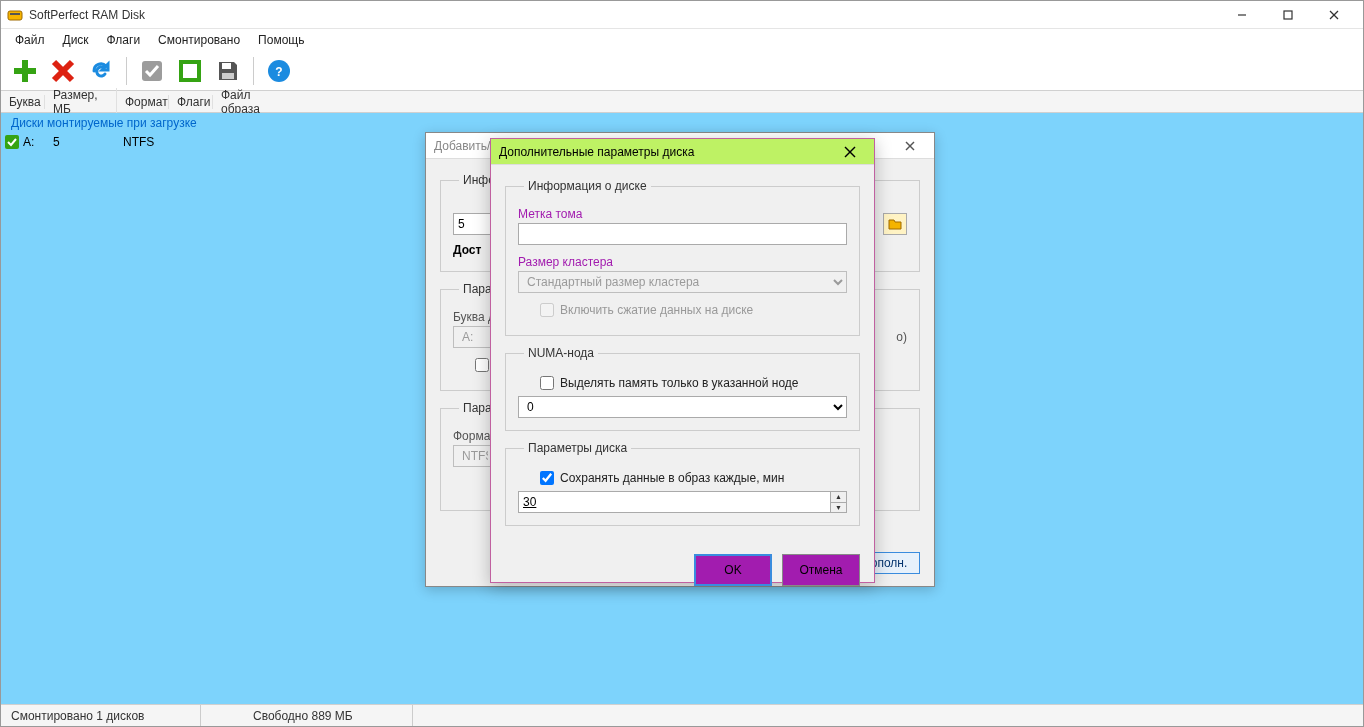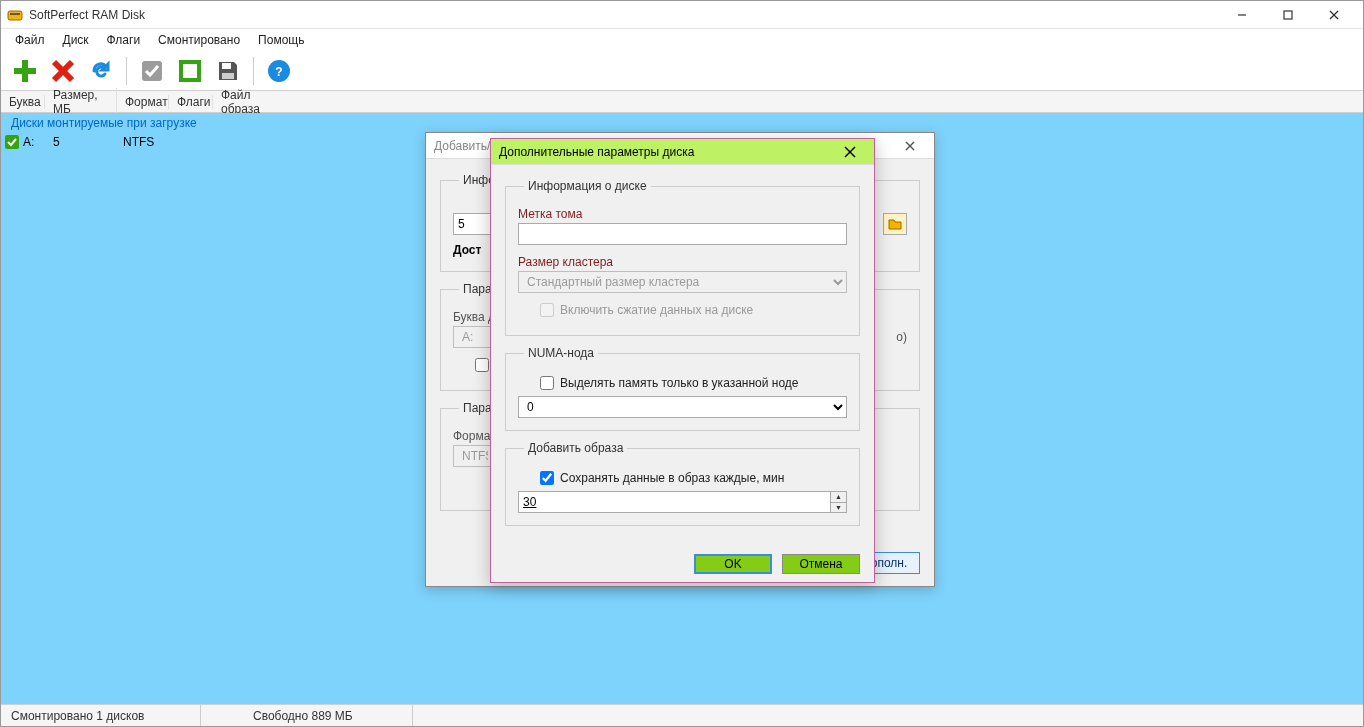--- a/index.html
+++ b/index.html
@@ -35,32 +35,32 @@
 .dlg-titlebar { height:26px; display:flex; align-items:center; padding:0 8px; background:#fff; border-bottom:1px solid #ddd; color:#777;}
 .dlg-titlebar.inactive { color:#888; }
 .dlg-close { margin-left:auto; width:32px; height:20px; display:flex; align-items:center; justify-content:center; color:#555;}
 .dlg-body { padding:8px 14px; }
 
 fieldset.fs { border:1px solid #ccc; margin:6px 0 10px; padding:10px 12px 12px; position:relative; }
 fieldset.fs legend { padding:0 4px; color:#333; font-size:12px; margin-left:6px; }
 .section-title { font-weight:600; margin:6px 0 2px; }
 
 .field-label { color:#555; margin:4px 0 2px; font-size:12px; }
-.disabled-label { color:#7f1d1d; }
+.disabled-label { color:#a21caf; }
 input.text, select.sel, input.num { width:100%; height:22px; border:1px solid #aaa; background:#fff; padding:0 4px; font-size:12px; }
 select.sel:disabled, input.text:disabled { background:#f0f0f0; color:#777; }
 .checkbox-row { display:flex; align-items:center; gap:6px; margin:6px 0; color:#222;padding-left:22px; }
 .checkbox-row.disabled { color:#999; }
 input[type=checkbox] { width:14px; height:14px; }
 
 
 .dlg2 { left:490px; top:138px; width:385px; height:445px; border:1px solid #c060a0; background:#f0f0f0; box-shadow:0 4px 16px rgba(0,0,0,.25); }
 .dlg2 .dlg-titlebar { background:#bef264; color:#000; }
 .dlg-btn-row { display:flex; justify-content:flex-end; gap:10px; padding:10px 14px; }
-button.dlg-btn { width:78px; height:20px; border:1px solid #888; background:#84cc16; }
+button.dlg-btn { width:78px; height:32px; border:1px solid #888; background:#a21caf; }
 button.dlg-btn.default { border:1px solid #3a8cde; box-shadow:0 0 0 1px #3a8cde inset; }
 .spin-wrap { display:flex; align-items:center; }
 .spin-wrap input { flex:1;text-decoration:underline; }
 .spinner { width:16px; height:22px; border:1px solid #aaa; border-left:none; display:flex; flex-direction:column; }
 .spinner div { flex:1; display:flex; align-items:center; justify-content:center; font-size:7px; color:#333; }
 .spinner div:first-child { border-bottom:1px solid #aaa; }
 
 .dlg1 .btn-extra { position:absolute; right:14px; bottom:12px; width:62px; height:22px; border:1px solid #3a8cde; background:#e7f1fb; display:flex; align-items:center; justify-content:center; color:#06356f;}
 
 .folder-btn { width:24px; height:22px; border:1px solid #aaa; background:#fff3c4; display:flex; align-items:center; justify-content:center;}
@@ -258,21 +258,21 @@
     <fieldset class="fs">
       <legend>NUMA-нода</legend>
       <div class="checkbox-row">
         <input type="checkbox" style="">
         <span>Выделять память только в указанной ноде</span>
       </div>
       <select class="sel"><option>0</option></select>
     </fieldset>
 
     <fieldset class="fs">
-      <legend>Добавить образа</legend>
+      <legend>Параметры диска</legend>
       <div class="checkbox-row">
         <input type="checkbox" checked="" style="">
         <span>Сохранять данные в образ каждые, мин</span>
       </div>
       <div class="spin-wrap">
         <input class="num" value="30" style="">
         <div class="spinner">
           <div>▲</div>
           <div>▼</div>
         </div>

